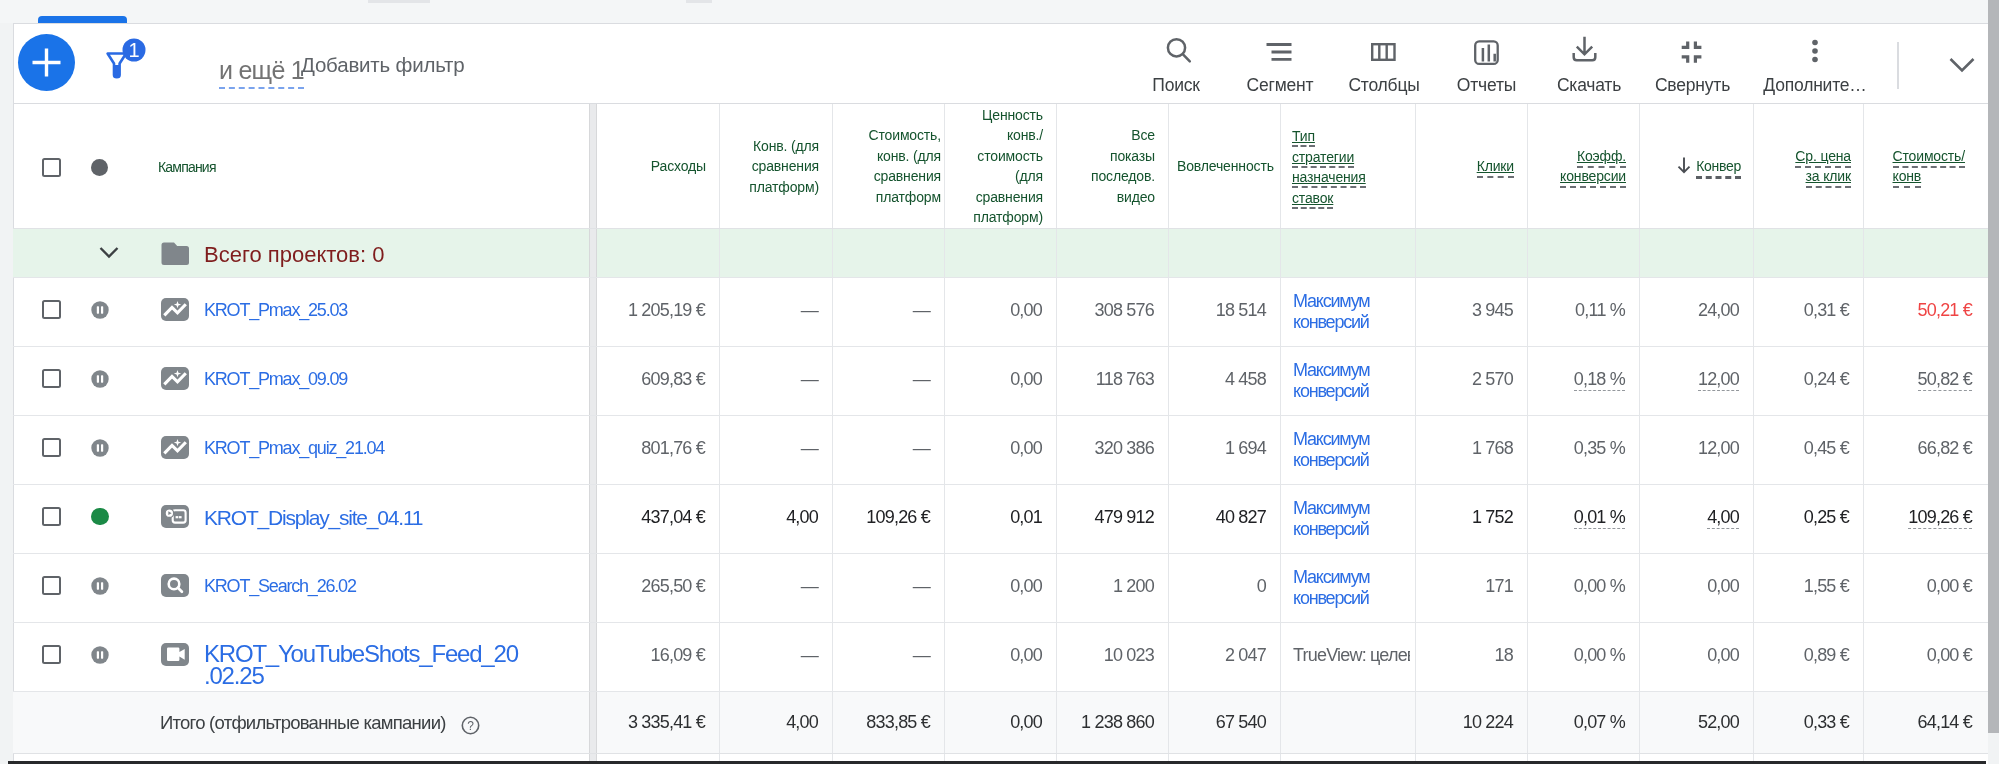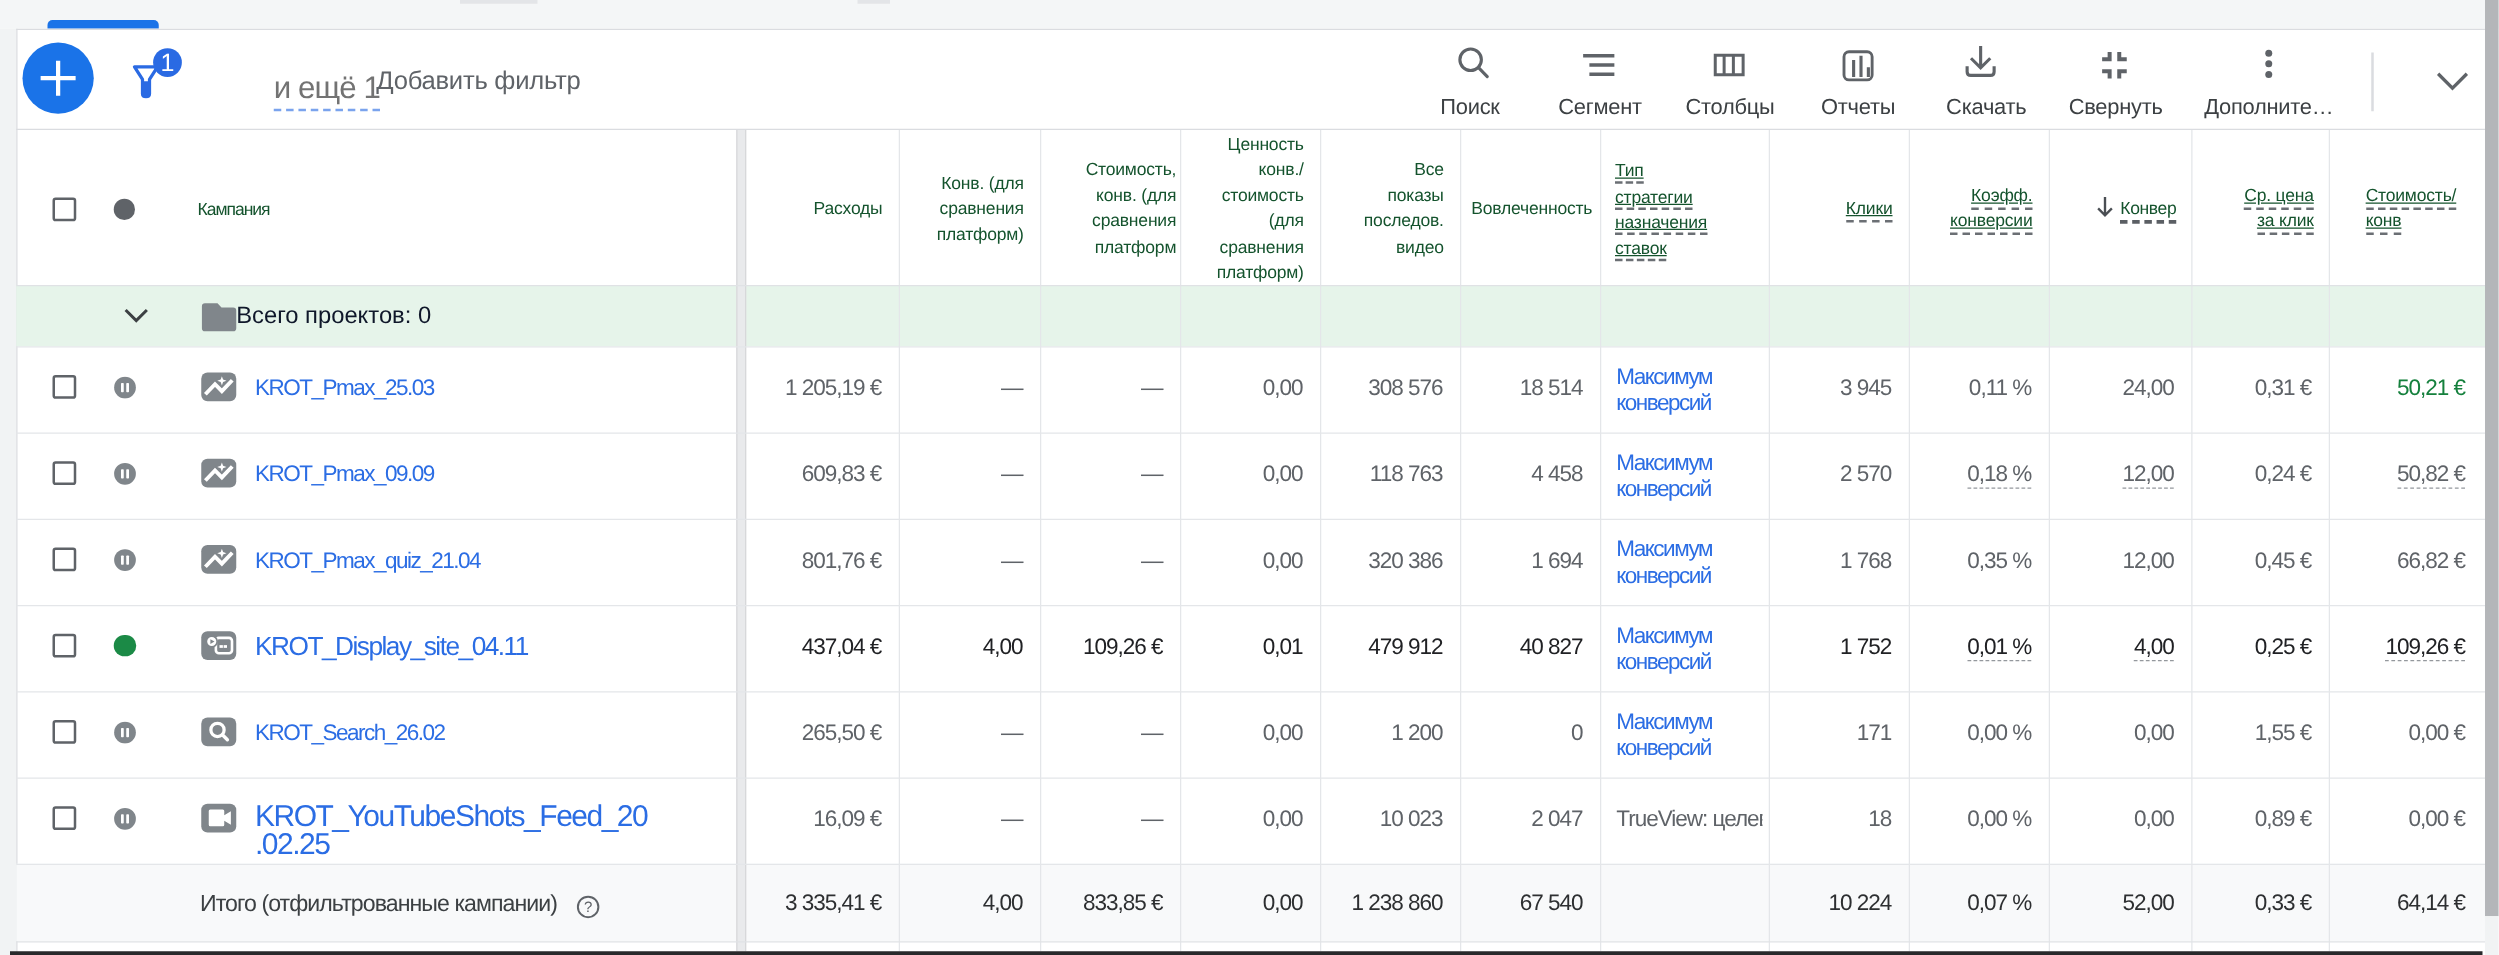--- a/index.html
+++ b/index.html
@@ -132,42 +132,42 @@
       <path d="M8 1.5 V16 M2.5 10.7 L8 16.2 L13.5 10.7" fill="none" stroke="#4a4e53" stroke-width="1.9"></path>
     </svg><span style="border-bottom:3px dashed #5b5f64;padding-bottom:2px">Конвер</span></div>
 <div class="a hc" style="right:148px;top:145.5px;text-align:right;"><span class="du">Ср.&nbsp;цена</span><br><span class="du">за&nbsp;клик</span></div>
 <div class="a hc" style="right:34px;top:145.5px;text-align:left;"><span class="du">Стоимость/</span><br><span class="du">конв</span></div>
 <svg class="a" style="left:99px;top:246px" width="20" height="14">
     <path d="M1.5 2 L10 10.5 L18.5 2" fill="none" stroke="#3c4043" stroke-width="2.4"></path>
   </svg>
 <svg class="a" style="left:161px;top:241.5px" width="29" height="24">
     <path d="M0.5 3 q0 -2.5 2.5 -2.5 h10 l3.2 3.4 h9.3 q2.5 0 2.5 2.5 v14.1 q0 2.5 -2.5 2.5 h-22.5 q-2.5 0 -2.5 -2.5 z" fill="#80868b"></path>
   </svg>
-<div class="a" style="left:189px;top:241.5px;font-size:19px;color:#0f172a">Всего&nbsp;проектов:&nbsp;0</div>
+<div class="a" style="left:204px;top:241.5px;font-size:22px;color:#7f1d1d">Всего&nbsp;проектов:&nbsp;0</div>
 <div class="a" style="left:42px;top:300.1px;width:19px;height:19px;border:2px solid #5f6368;border-radius:2.5px"></div>
 <svg class="a" style="left:91px;top:300.9px" width="18" height="18">
     <use href="#pause"></use>
   </svg>
 <div class="a" style="left:161px;top:298.3px;width:28px;height:22.5px;border-radius:5px;background:#80868b"></div>
 <svg class="a" style="left:161px;top:298.3px" width="28" height="23">
     <use href="#pmax"></use>
   </svg>
 <div class="a" style="left:204px;top:300.0px;font-size:18px;line-height:21px;color:#2b6de4;letter-spacing:-1.2px">KROT_Pmax_25.03</div>
 <div class="a num" style="right:1294px;top:300.0px;color:#5f6368">1&nbsp;205,19&nbsp;€</div>
 <div class="a num" style="right:1181px;top:300.0px;color:#5f6368">—</div>
 <div class="a num" style="right:1069px;top:300.0px;color:#5f6368">—</div>
 <div class="a num" style="right:957px;top:300.0px;color:#5f6368">0,00</div>
 <div class="a num" style="right:845px;top:300.0px;color:#5f6368">308&nbsp;576</div>
 <div class="a num" style="right:733px;top:300.0px;color:#5f6368">18&nbsp;514</div>
 <div class="a" style="left:1293px;top:290.5px;font-size:18px;line-height:21.5px;color:#2b6de4;letter-spacing:-1.2px">Максимум<br>конверсий</div>
 <div class="a num" style="right:486px;top:300.0px;color:#5f6368">3&nbsp;945</div>
 <div class="a num" style="right:374px;top:300.0px;color:#5f6368">0,11&nbsp;%</div>
 <div class="a num" style="right:260px;top:300.0px;color:#5f6368">24,00</div>
 <div class="a num" style="right:150px;top:300.0px;color:#5f6368">0,31&nbsp;€</div>
-<div class="a num" style="right:27px;top:300.0px;color:#15803d">50,21&nbsp;€</div>
+<div class="a num" style="right:27px;top:300.0px;color:#ef4444">50,21&nbsp;€</div>
 <div class="a" style="left:42px;top:369.1px;width:19px;height:19px;border:2px solid #5f6368;border-radius:2.5px"></div>
 <svg class="a" style="left:91px;top:369.9px" width="18" height="18">
     <use href="#pause"></use>
   </svg>
 <div class="a" style="left:161px;top:367.3px;width:28px;height:22.5px;border-radius:5px;background:#80868b"></div>
 <svg class="a" style="left:161px;top:367.3px" width="28" height="23">
     <use href="#pmax"></use>
   </svg>
 <div class="a" style="left:204px;top:369.0px;font-size:18px;line-height:21px;color:#2b6de4;letter-spacing:-1.2px">KROT_Pmax_09.09</div>
 <div class="a num" style="right:1294px;top:369.0px;color:#5f6368">609,83&nbsp;€</div>

